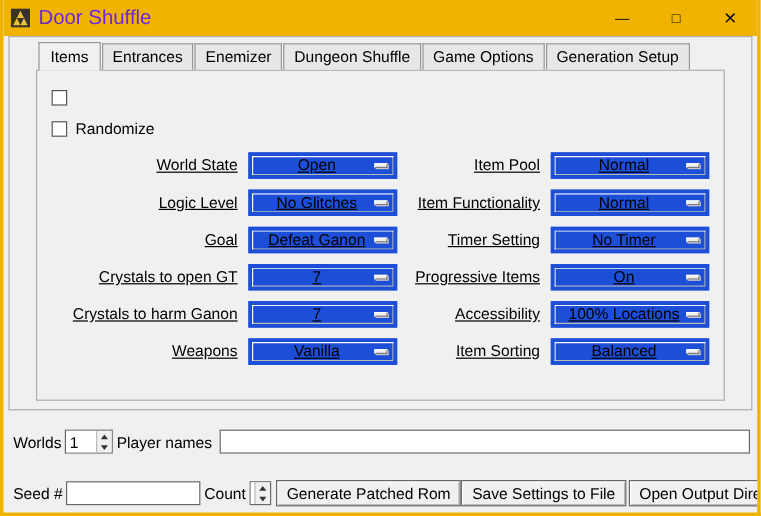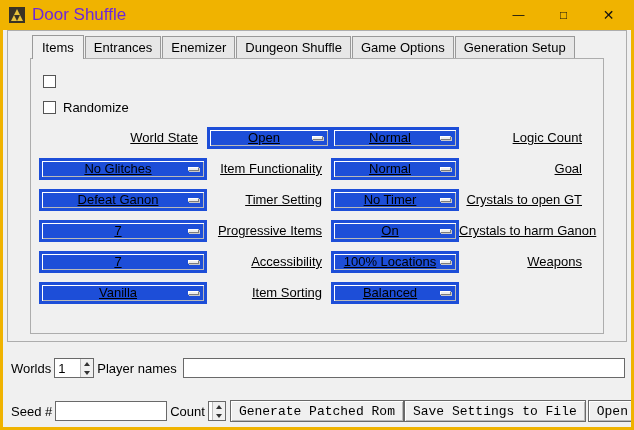--- a/index.html
+++ b/index.html
@@ -47,21 +47,21 @@
   .b-label{white-space:nowrap;padding:0 3px;}
   .entry{height:20px;border:1px solid #696969;background:#fff;font-family:"Liberation Sans", sans-serif;font-size:13px;padding:0 3px;outline:none;}
   .entry.player-names{flex:1;margin-left:3px;margin-right:1px;}
   .entry.seed{width:112px;}
   .spinbox{width:40px;height:20px;border:1px solid #696969;background:#fff;display:flex;}
   .spin-value{flex:1;border:none;outline:none;width:100%;padding:0 0 0 3px;font-family:"Liberation Sans", sans-serif;font-size:13px;}
   .spin-arrows{width:13px;display:flex;flex-direction:column;border-left:1px solid #bbb;background:#f0f0f0;}
   .spin-btn{flex:1;display:flex;align-items:center;justify-content:center;cursor:default;}
   .arr-up{width:0;height:0;border-left:3px solid transparent;border-right:3px solid transparent;border-bottom:4px solid #333;}
   .arr-down{width:0;height:0;border-left:3px solid transparent;border-right:3px solid transparent;border-top:4px solid #333;}
-  .btn{height:22px;border:1px solid #696969;background:#f0f0f0;box-shadow:inset 1px 1px 0 #fff, inset -1px -1px 0 #b9b9b9;padding:0 8px;font-family:Liberation Mono, monospace;font-size:13px;white-space:nowrap;cursor:default;display:flex;align-items:center;}
+  .btn{height:22px;border:1px solid #696969;background:#f0f0f0;box-shadow:inset 1px 1px 0 #fff, inset -1px -1px 0 #b9b9b9;padding:0 8px;font-family:Liberation Sans, sans-serif;font-size:13px;white-space:nowrap;cursor:default;display:flex;align-items:center;}
   .btn + .btn{margin-left:2px;}
   .gen-btn{margin-left:4px;}
   .spacer{flex:1;}
   .b-row + .b-row{margin-top:17px;}
 </style>
 </head>
 <body>
 
 <div class="window">
 
@@ -112,26 +112,27 @@
           <span class="check-label">Randomize</span>
         </div>
 
         <div class="fields">
 
           <div class="field-label">World State</div>
           <div class="dropdown">
             <span class="dd-value">Open</span>
             <span class="dd-indicator"></span>
           </div>
+          <div class="field-label">Item Pool</div>
           <div class="dropdown">
             <span class="dd-value">Normal</span>
             <span class="dd-indicator"></span>
           </div>
 
-          <div class="field-label">Logic Count</div>
+          <div class="field-label">Logic Level</div>
           <div class="dropdown">
             <span class="dd-value">No Glitches</span>
             <span class="dd-indicator"></span>
           </div>
           <div class="field-label">Item Functionality</div>
           <div class="dropdown">
             <span class="dd-value">Normal</span>
             <span class="dd-indicator"></span>
           </div>
 

